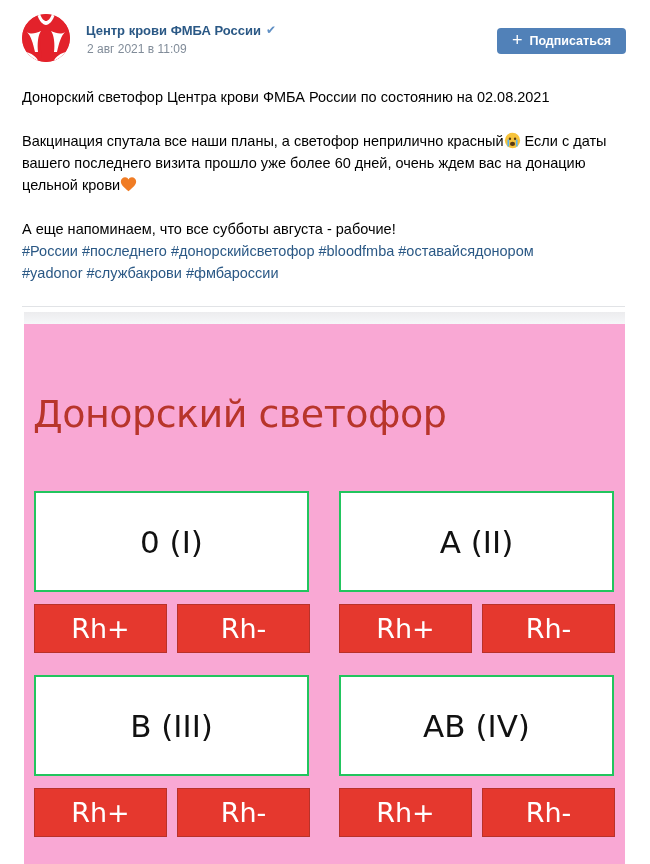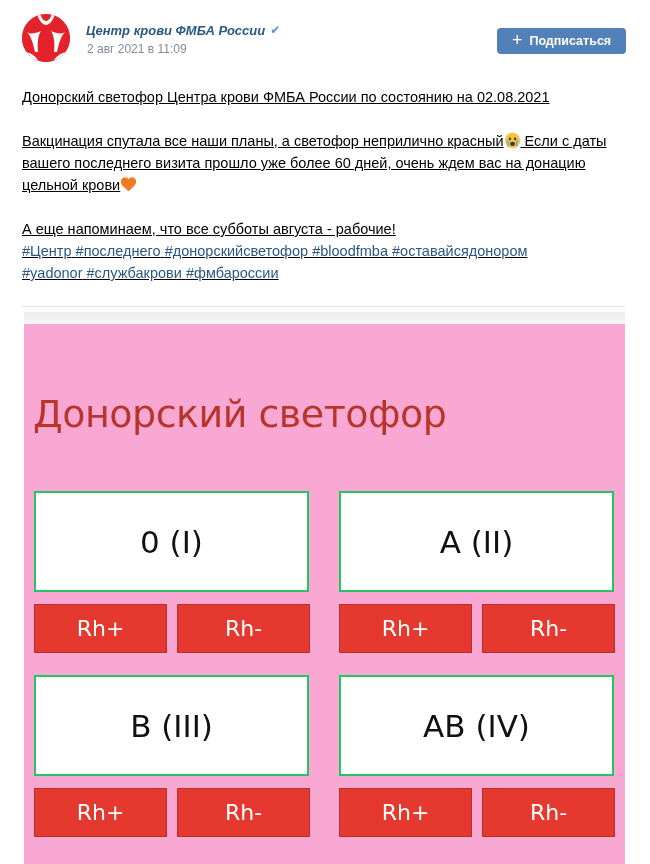--- a/index.html
+++ b/index.html
@@ -2,41 +2,41 @@
 <html><head>
   <meta charset="utf-8">
   <style>
     * { box-sizing: border-box; margin: 0; padding: 0; }
     html, body { width: 650px; height: 864px; overflow: hidden; background: #ffffff; }
     body { font-family: "Liberation Sans", "DejaVu Sans", sans-serif; color: #000; position: relative; }
 
     .post-header { position: absolute; left: 0; top: 0; width: 650px; height: 70px; }
     .avatar { position: absolute; left: 22px; top: 14px; width: 48px; height: 48px; border-radius: 50%; background: #e3222b; overflow: hidden; cursor: pointer; }
     .avatar svg { width: 48px; height: 48px; display: block; }
-    .author { position: absolute; left: 86px; top: 23px; font-size: 13px; font-weight: bold; color: #2a5885; cursor: pointer; white-space: nowrap; font-style: italic; }
+    .author { position: absolute; left: 86px; top: 23px; font-size: 13px; font-weight: bold; color: #2a5885; cursor: pointer; white-space: nowrap; }
     .verified { display: inline-block; margin-left: 5px; color: #5f8fc4; font-size: 12px; vertical-align: 1px; }
     .date { position: absolute; left: 87px; top: 42px; font-size: 12px; color: #818c99; cursor: pointer; }
 
     .subscribe-btn { position: absolute; left: 497px; top: 28px; width: 129px; height: 26px; background: #5181b8; border-radius: 4px; color: #fff; font-size: 12.5px; font-weight: bold; display: flex; align-items: center; justify-content: center; cursor: pointer; }
     .subscribe-btn .plus { font-size: 18px; font-weight: normal; margin-right: 7px; line-height: 1; margin-top: -2px; }
 
     .post-text { position: absolute; left: 22px; top: 86px; width: 610px; font-size: 14.5px; line-height: 22px; color: #000; }
-    .post-text p { margin: 0; text-decoration: underline; }
+    .post-text p { margin: 0; }
     .post-text .gap { height: 22px; }
     .hashtag { color: #2a5885; cursor: pointer; }
     .emoji { display: inline-block; width: 17px; height: 17px; vertical-align: -3px; }
 
     .separator { position: absolute; left: 22px; top: 306px; width: 603px; height: 1px; background: #e1e3e6; }
 
     .attachment { position: absolute; left: 24px; top: 312px; width: 601px; height: 568px; background: #f9a8d4; overflow: hidden; cursor: pointer; }
     .attachment::before { content: ""; position: absolute; left: 0; top: 0; width: 100%; height: 12px; background: linear-gradient(#ececee, #f6f7f9); }
     .svet-title { position: absolute; left: 9px; top: 80px; font-family: "DejaVu Sans", sans-serif; font-size: 38px; color: #b8352b; letter-spacing: -0.5px; font-weight: normal; }
 
     .group-box { position: absolute; width: 275px; height: 101px; background: #fff; border: 2px solid #22c55e; display: flex; align-items: center; justify-content: center; font-family: "DejaVu Sans", sans-serif; font-size: 31px; color: #111; }
-    .rh-btn { position: absolute; width: 133px; height: 49px; background: #e5382e; border: 1px solid #b8322a; color: #fff; font-family: "DejaVu Sans", sans-serif; font-size: 22px; display: flex; align-items: center; justify-content: center; }
+    .rh-btn { position: absolute; width: 133px; height: 49px; background: #e5382e; border: 1px solid #b8322a; color: #fff; font-family: "DejaVu Sans", sans-serif; font-size: 27px; display: flex; align-items: center; justify-content: center; }
   </style>
 </head>
 <body>
 
 <div class="post-header">
   <div class="avatar">
     <svg viewBox="0 0 48 48">
       <circle cx="24" cy="24" r="24" fill="#e3222b"></circle>
       <path d="M15 0 C17 7 21 11 24 11 C27 11 31 7 33 0 L30 0 C28 5 26 7 24 7 C22 7 20 5 18 0 Z" fill="#fff"></path>
       <path d="M9 6 C12 14 16 17 19 18 C16 22 15 29 15 37 C13 33 10 28 6 24 C6 17 7 11 9 6 Z" fill="#fff" opacity="0"></path>
@@ -68,21 +68,21 @@
         <ellipse cx="10" cy="14" rx="3" ry="2.4" fill="#5a3a12"></ellipse>
         <path d="M4 9 L4 17 L6 17 L6 9 Z" fill="#5ab4f0"></path>
         <path d="M14 9 L14 17 L16 17 L16 9 Z" fill="#5ab4f0"></path>
       </svg><span> Если с даты вашего последнего визита прошло уже более 60 дней, очень ждем вас на донацию цельной крови</span><svg class="emoji" viewBox="0 0 20 20">
         <path d="M10 18 C4 13 1 10 1 6.5 C1 3.5 3.5 1.5 6 1.5 C7.8 1.5 9.2 2.6 10 4 C10.8 2.6 12.2 1.5 14 1.5 C16.5 1.5 19 3.5 19 6.5 C19 10 16 13 10 18 Z" fill="#f07c24"></path>
       </svg>
   </p>
   <div class="gap"></div>
   <p>А еще напоминаем, что все субботы августа - рабочие!</p>
   <p>
-    <span class="hashtag">#Центр</span>
+    <span class="hashtag">#России</span>
     <span class="hashtag">#последнего</span>
     <span class="hashtag">#донорскийсветофор</span>
     <span class="hashtag">#bloodfmba</span>
     <span class="hashtag">#оставайсядонором</span><br>
     <span class="hashtag">#yadonor</span>
     <span class="hashtag">#службакрови</span>
     <span class="hashtag">#фмбароссии</span>
   </p>
 </div>
 

